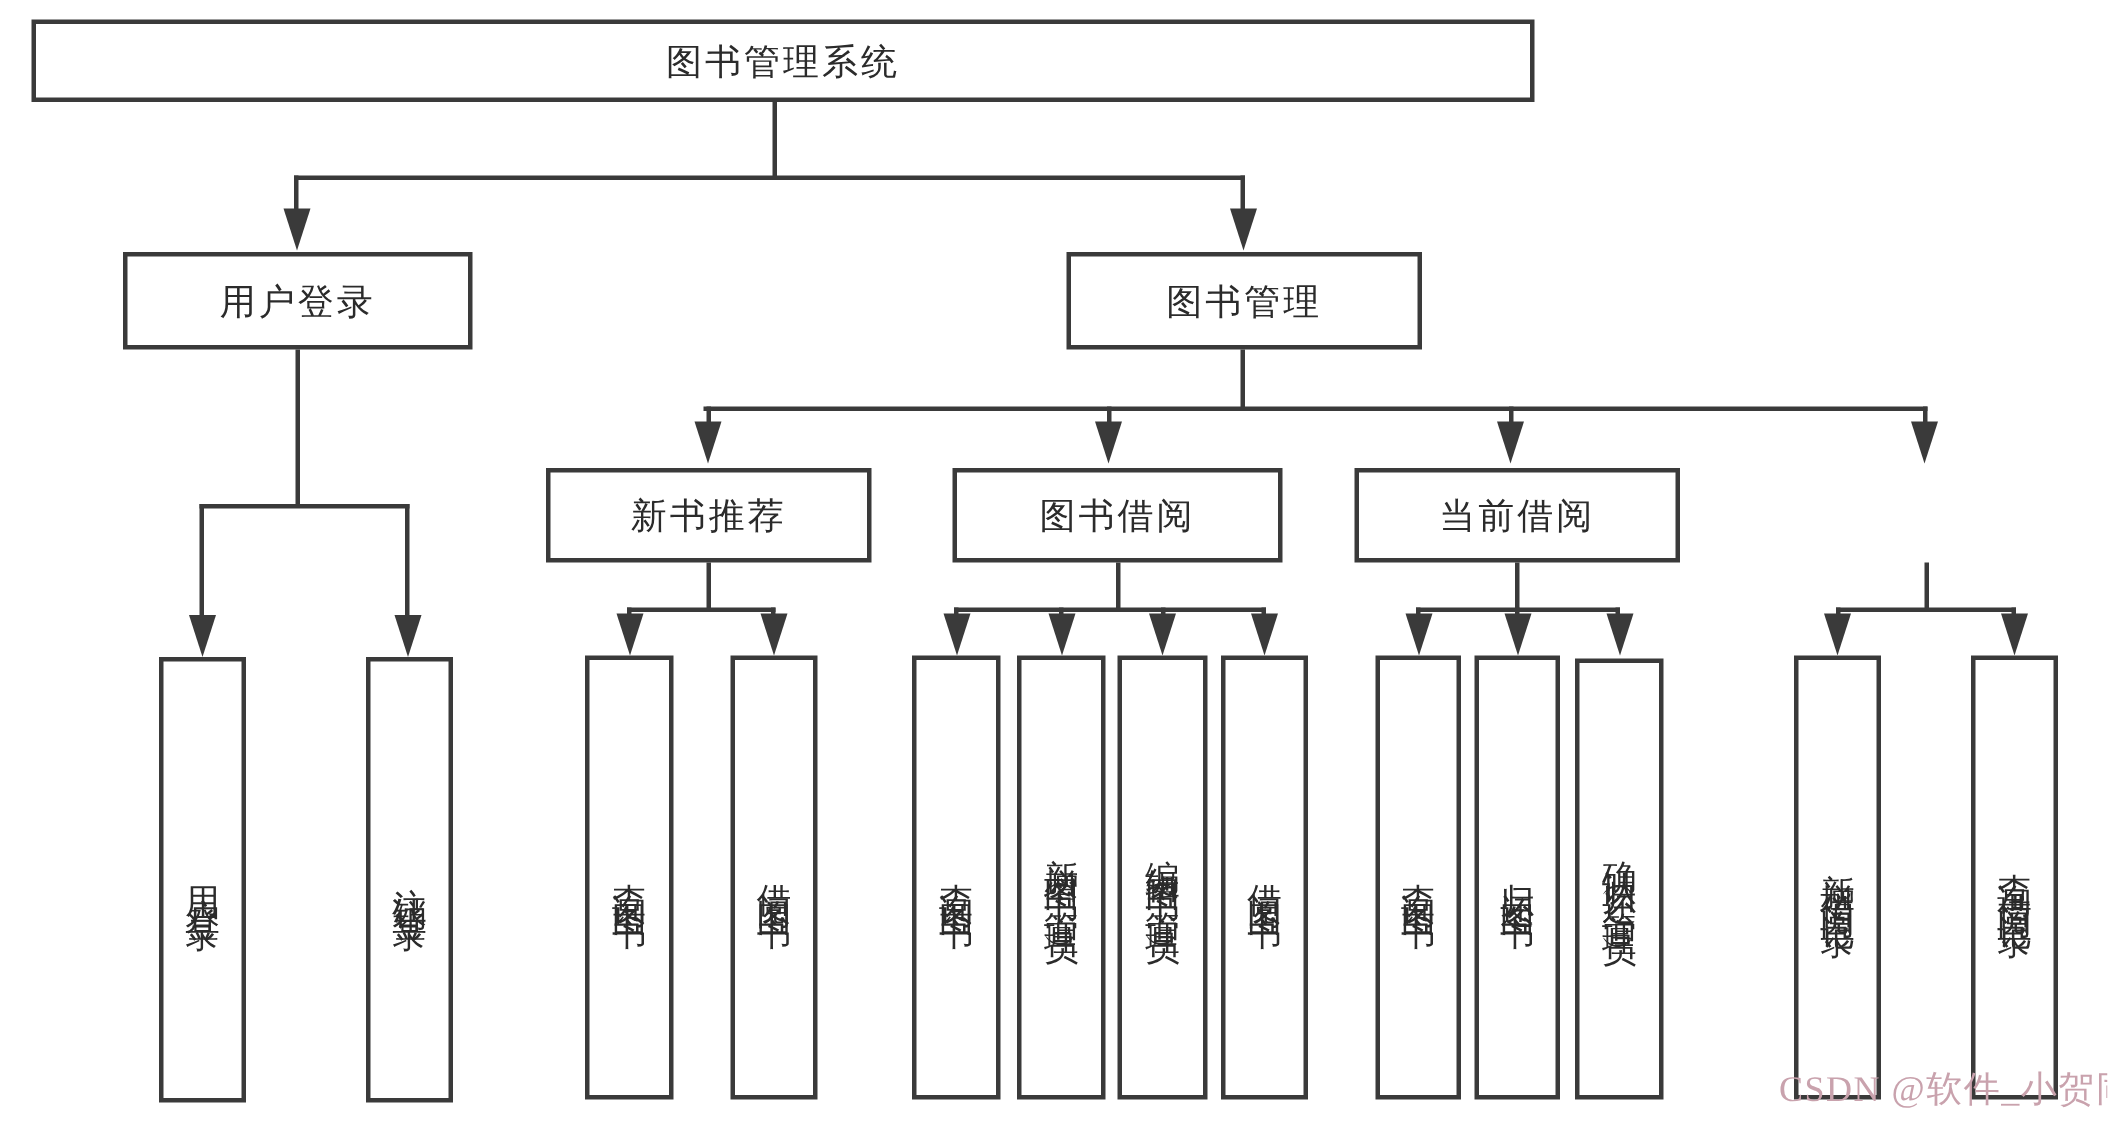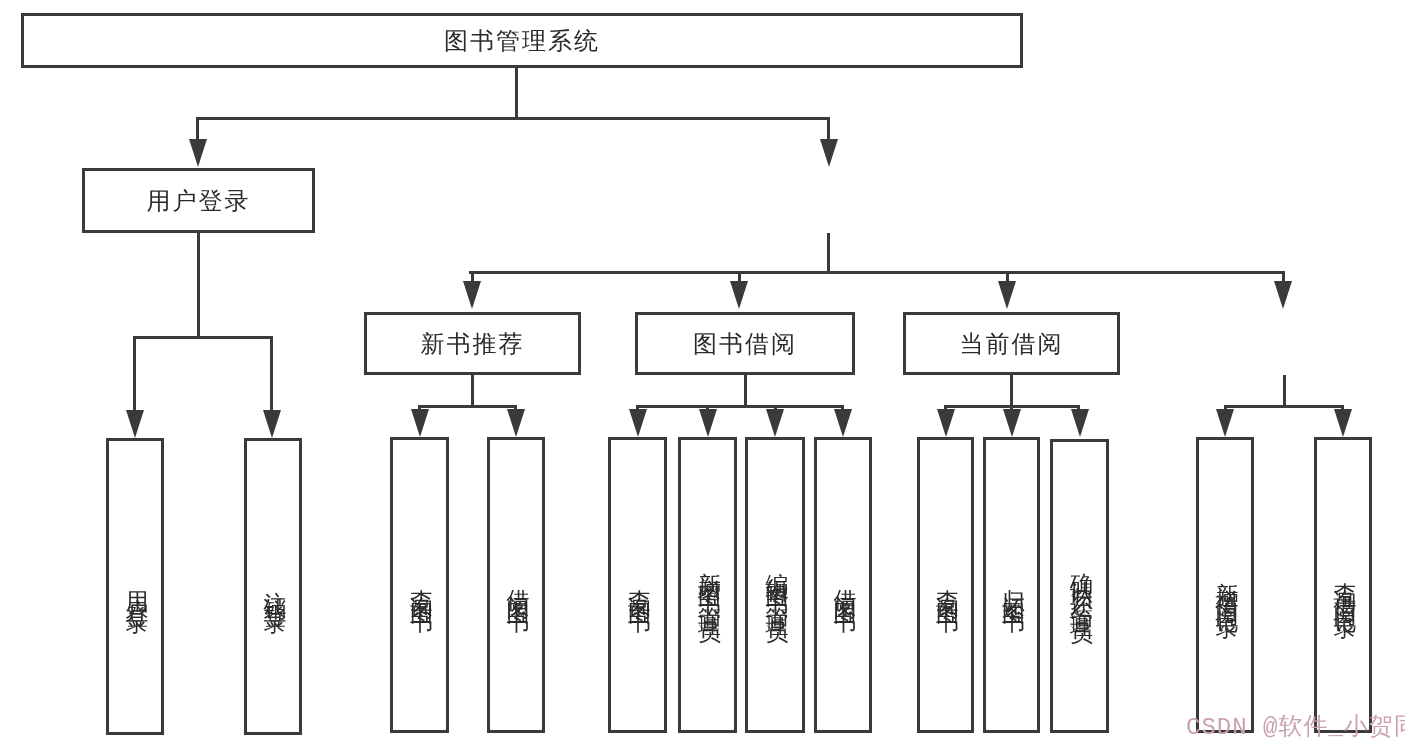--- a/index.html
+++ b/index.html
@@ -1,18 +1,18 @@
 <!DOCTYPE html>
 <html><head>
 <meta charset="utf-8">
 <style>
   html,body{margin:0;padding:0;background:#ffffff;}
   .canvas{
     position:relative;width:1405px;height:747px;background:#ffffff;
-    font-family:Liberation Mono, monospace;
+    font-family:Liberation Serif, serif;
     overflow:hidden;
     --line:#3a3a3a;--text:#2b2b2b;--wm:#c9a2ad;
   }
   .box{
     position:absolute;box-sizing:border-box;border:3px solid var(--line);
     background:#ffffff;display:flex;align-items:center;justify-content:center;
     color:var(--text);
   }
   .box.h{font-size:24px;letter-spacing:2px;white-space:nowrap;}
   .box.v span{
@@ -42,20 +42,23 @@
 
   <div class="vline" style="left:515px;top:68px;height:50px"></div>
   <div class="hline" style="left:196px;top:117px;width:634px"></div>
   <div class="vline" style="left:196px;top:117px;height:24px"></div>
   <div class="arrow" style="left:189px;top:139px"></div>
   <div class="vline" style="left:827px;top:117px;height:24px"></div>
   <div class="arrow" style="left:820px;top:139px"></div>
 
   <div class="box h" style="left:82px;top:168px;width:233px;height:65px">
     <span>用户登录</span>
+  </div>
+  <div class="box h" style="left:711px;top:168px;width:237px;height:65px">
+    <span>图书管理</span>
   </div>
 
   <div class="vline" style="left:197px;top:233px;height:104px"></div>
   <div class="hline" style="left:133px;top:336px;width:140px"></div>
   <div class="vline" style="left:133px;top:336px;height:74px"></div>
   <div class="arrow" style="left:126px;top:410px"></div>
   <div class="vline" style="left:270px;top:336px;height:74px"></div>
   <div class="arrow" style="left:263px;top:410px"></div>
 
   <div class="box v" style="left:106px;top:438px;width:58px;height:297px">

